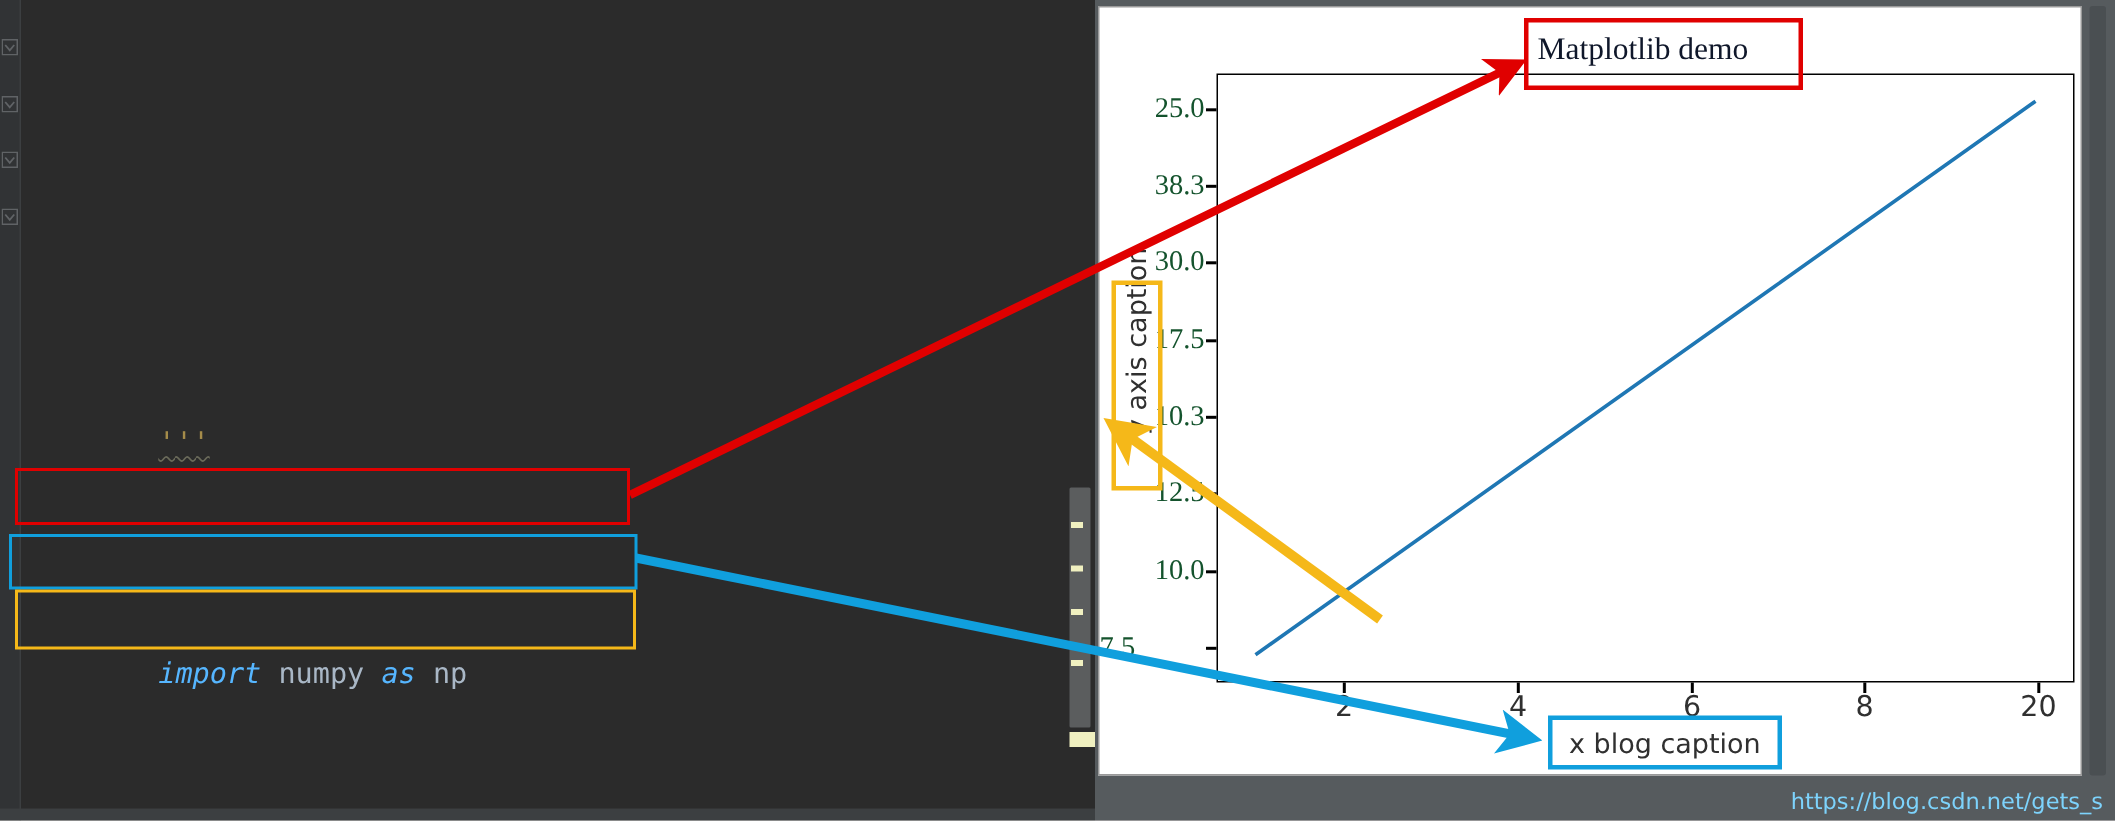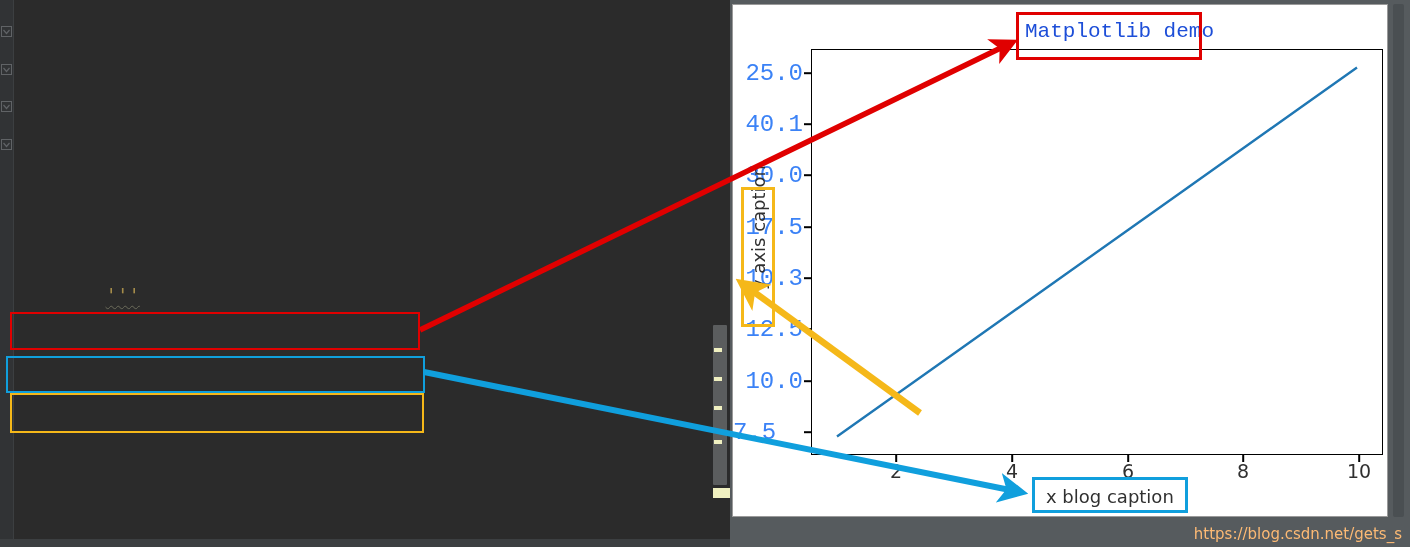--- a/index.html
+++ b/index.html
@@ -117,42 +117,42 @@
     position: absolute;
     right: 6px; top: 4px;
     width: 11px; height: 513px;
     background: #4a4f52;
     border-radius: 2px;
   }
   #watermark {
     position: absolute;
     right: 8px;
     bottom: 4px;
-    color: #fdba74;
+    color: #7dd3fc;
     font-size: 15px;
     font-family: "DejaVu Sans", sans-serif;
     white-space: nowrap;
     margin-left: 48px;
   }
 
   
   #plot-box {
     position: absolute;
     left: 78px;  top: 44px;
     width: 572px; height: 406px;
     border: 1.6px solid #000000;
     box-sizing: border-box;
   }
   .ytick-label {
     position: absolute;
     right: 0;
     transform: translateY(-50%);
-    font-size: 24px;
-    color: #3b82f6;
-    font-family: Liberation Mono, monospace;
+    font-size: 19px;
+    color: #14532d;
+    font-family: Liberation Serif, serif;
     white-space: nowrap;
   }
   .ytick-mark {
     position: absolute;
     width: 7px; height: 1.6px;
     background: #000;
     transform: translateY(-50%);
   }
   .xtick-label {
     position: absolute;
@@ -172,22 +172,22 @@
     left: 0; top: 0;
     width: 656px; height: 513px;
     pointer-events: none;
   }
 
   
   #title-text {
     position: absolute;
     left: 292px; top: 15px;
     font-size: 21px;
-    color: #1d4ed8;
-    font-family: Liberation Mono, monospace;
+    color: #0f172a;
+    font-family: Liberation Serif, serif;
     white-space: nowrap;
   }
   #title-hl {
     position: absolute;
     left: 283px; top: 7px;
     width: 186px; height: 48px;
     border: 3px solid #e00000;
     box-sizing: border-box;
   }
 
@@ -280,20 +280,23 @@
     <div id="code">
 
       <div class="line" style="color:#6e6e5e;overflow:hidden;height:14px;line-height:0px;">
         
       </div>
 
       <div class="line" style="height:42px;">
         <span class="tok-str squiggle-gray" style="color:#a58c4a;">'''</span>
       </div>
 
+      <div class="line">
+        <span class="tok-import">import</span><span class="tok-ident"> </span><span class="tok-ident">numpy</span><span> </span><span class="tok-import">as</span><span> </span><span class="tok-ident">np</span>
+      </div>
 
       <div class="line">
         
       </div>
 
       
 
       
 
       
@@ -333,21 +336,21 @@
   </div>
 
   <div id="figure-window">
 
     <div id="figure-canvas">
 
       <div id="plot-box"></div>
 
       <div class="ytick-label" style="top:68px;  left:0; right:auto; width:70px; text-align:right;">25.0</div>
       <div class="ytick-mark" style="top:68px;  left:71px;"></div>
-      <div class="ytick-label" style="top:119px; left:0; right:auto; width:70px; text-align:right;">40.1</div>
+      <div class="ytick-label" style="top:119px; left:0; right:auto; width:70px; text-align:right;">38.3</div>
       <div class="ytick-mark" style="top:119px; left:71px;"></div>
       <div class="ytick-label" style="top:170px; left:0; right:auto; width:70px; text-align:right;">30.0</div>
       <div class="ytick-mark" style="top:170px; left:71px;"></div>
       <div class="ytick-label" style="top:222px; left:0; right:auto; width:70px; text-align:right;">17.5</div>
       <div class="ytick-mark" style="top:222px; left:71px;"></div>
       <div class="ytick-label" style="top:273px; left:0; right:auto; width:70px; text-align:right;">10.3</div>
       <div class="ytick-mark" style="top:273px; left:71px;"></div>
       <div class="ytick-label" style="top:324px; left:0; right:auto; width:70px; text-align:right;">12.5</div>
       <div class="ytick-mark" style="top:324px; left:71px;"></div>
       <div class="ytick-label" style="top:376px; left:0; right:auto; width:70px; text-align:right;">10.0</div>
@@ -357,21 +360,21 @@
 
       <div class="xtick-mark" style="left:163px; top:450px;"></div>
       <div class="xtick-label" style="left:163px; top:455px;">2</div>
       <div class="xtick-mark" style="left:279px; top:450px;"></div>
       <div class="xtick-label" style="left:279px; top:455px;">4</div>
       <div class="xtick-mark" style="left:395px; top:450px;"></div>
       <div class="xtick-label" style="left:395px; top:455px;">6</div>
       <div class="xtick-mark" style="left:510px; top:450px;"></div>
       <div class="xtick-label" style="left:510px; top:455px;">8</div>
       <div class="xtick-mark" style="left:626px; top:450px;"></div>
-      <div class="xtick-label" style="left:626px; top:455px;">10</div>
+      <div class="xtick-label" style="left:626px; top:455px;">20</div>
 
       <svg id="plot-line-svg" viewBox="0 0 656 513">
         <polyline id="data-polyline" fill="none" stroke="#1f77b4" stroke-width="2.4" points="104.0,431.5 161.8,390.5 219.6,349.5 277.3,308.5 335.1,267.5 392.9,226.5 450.7,185.5 508.4,144.5 566.2,103.5 624.0,62.5"></polyline>
       </svg>
 
       <div id="title-text">Matplotlib demo</div>
       <div id="title-hl"></div>
 
       <div id="xlabel-text">x blog caption</div>
       <div id="xlabel-hl"></div>

